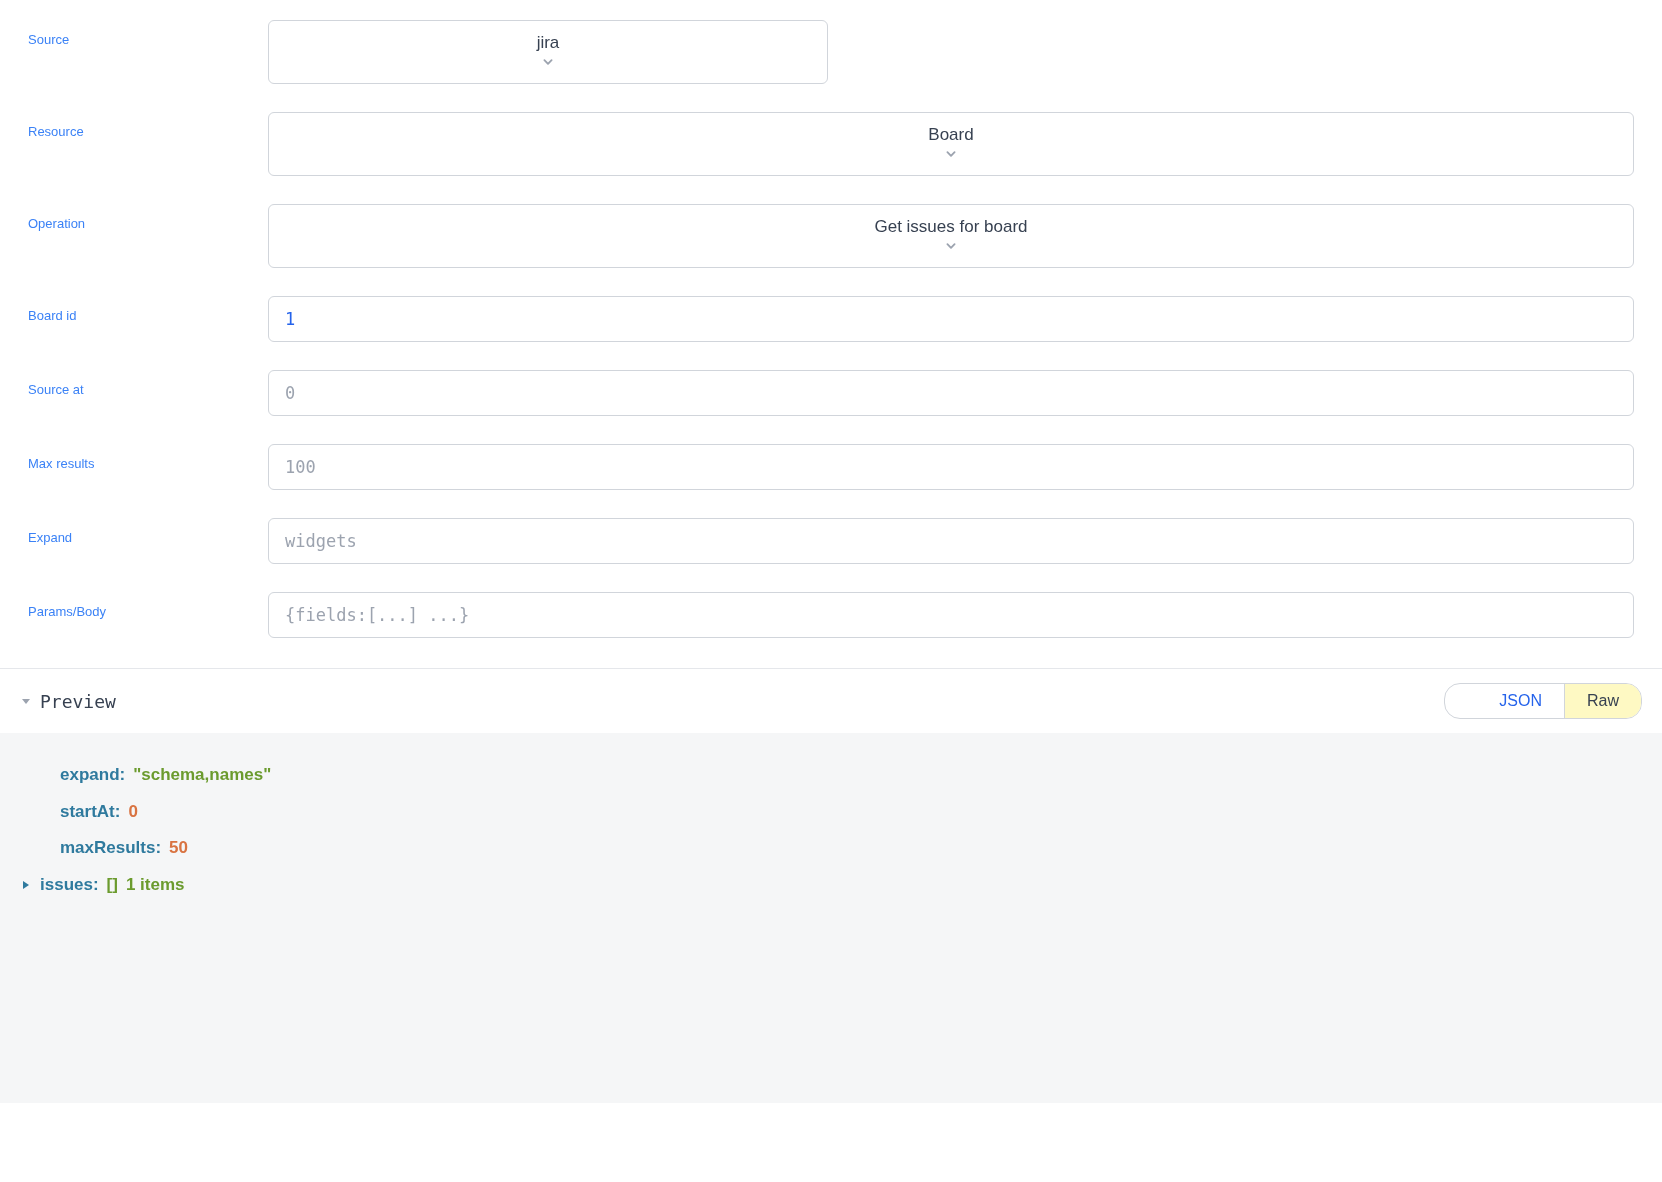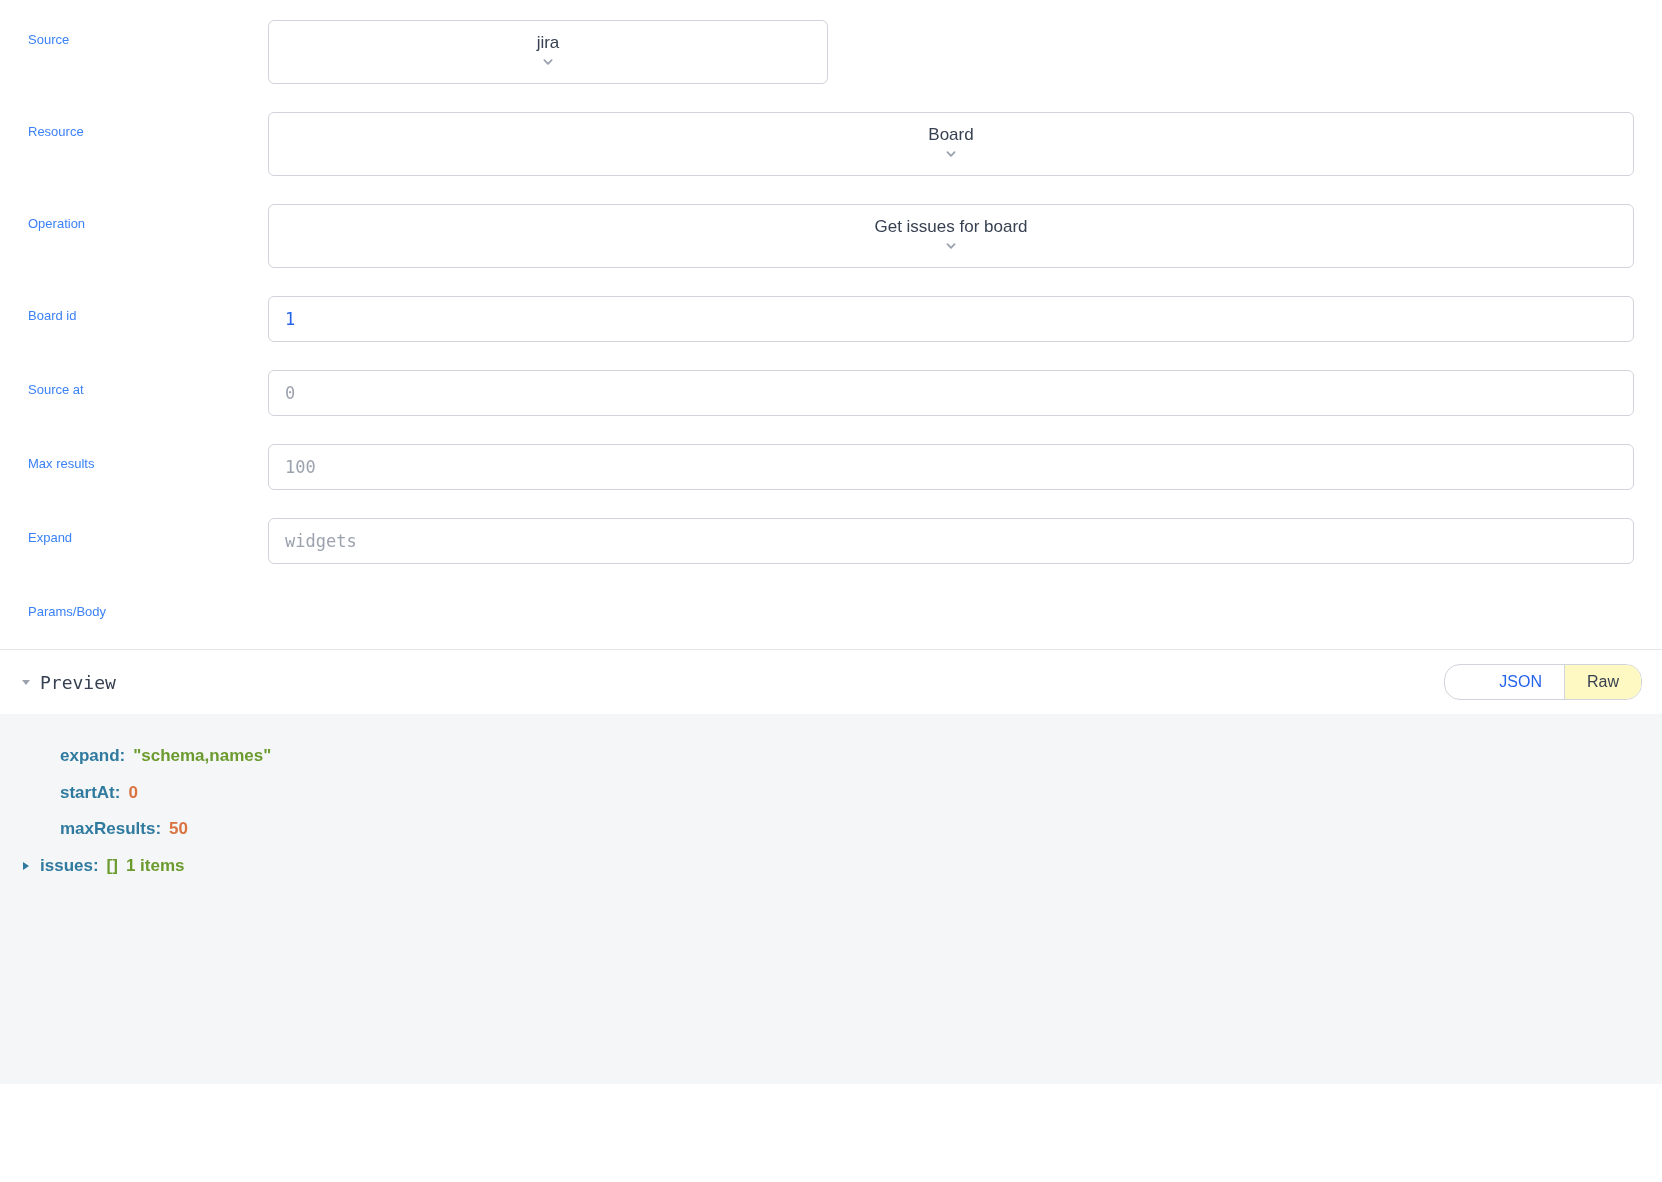--- a/index.html
+++ b/index.html
@@ -231,20 +231,23 @@
 
   <div class="form-row">
     <div class="form-label">Expand</div>
     <div class="form-control-wrapper">
       <input type="text" class="text-input" placeholder="widgets" style="">
     </div>
   </div>
 
   <div class="form-row">
     <div class="form-label">Params/Body</div>
+    <div class="form-control-wrapper">
+      <input type="text" class="text-input" placeholder="{fields:[...] ...}" style="">
+    </div>
   </div>
 
 </div>
 
 <div class="preview-section">
   <div class="preview-header">
     <div class="preview-title-wrapper">
       <svg class="preview-collapse-icon" viewBox="0 0 12 12" fill="currentColor">
         <path d="M2 4 L10 4 L6 9 Z"></path>
       </svg>

